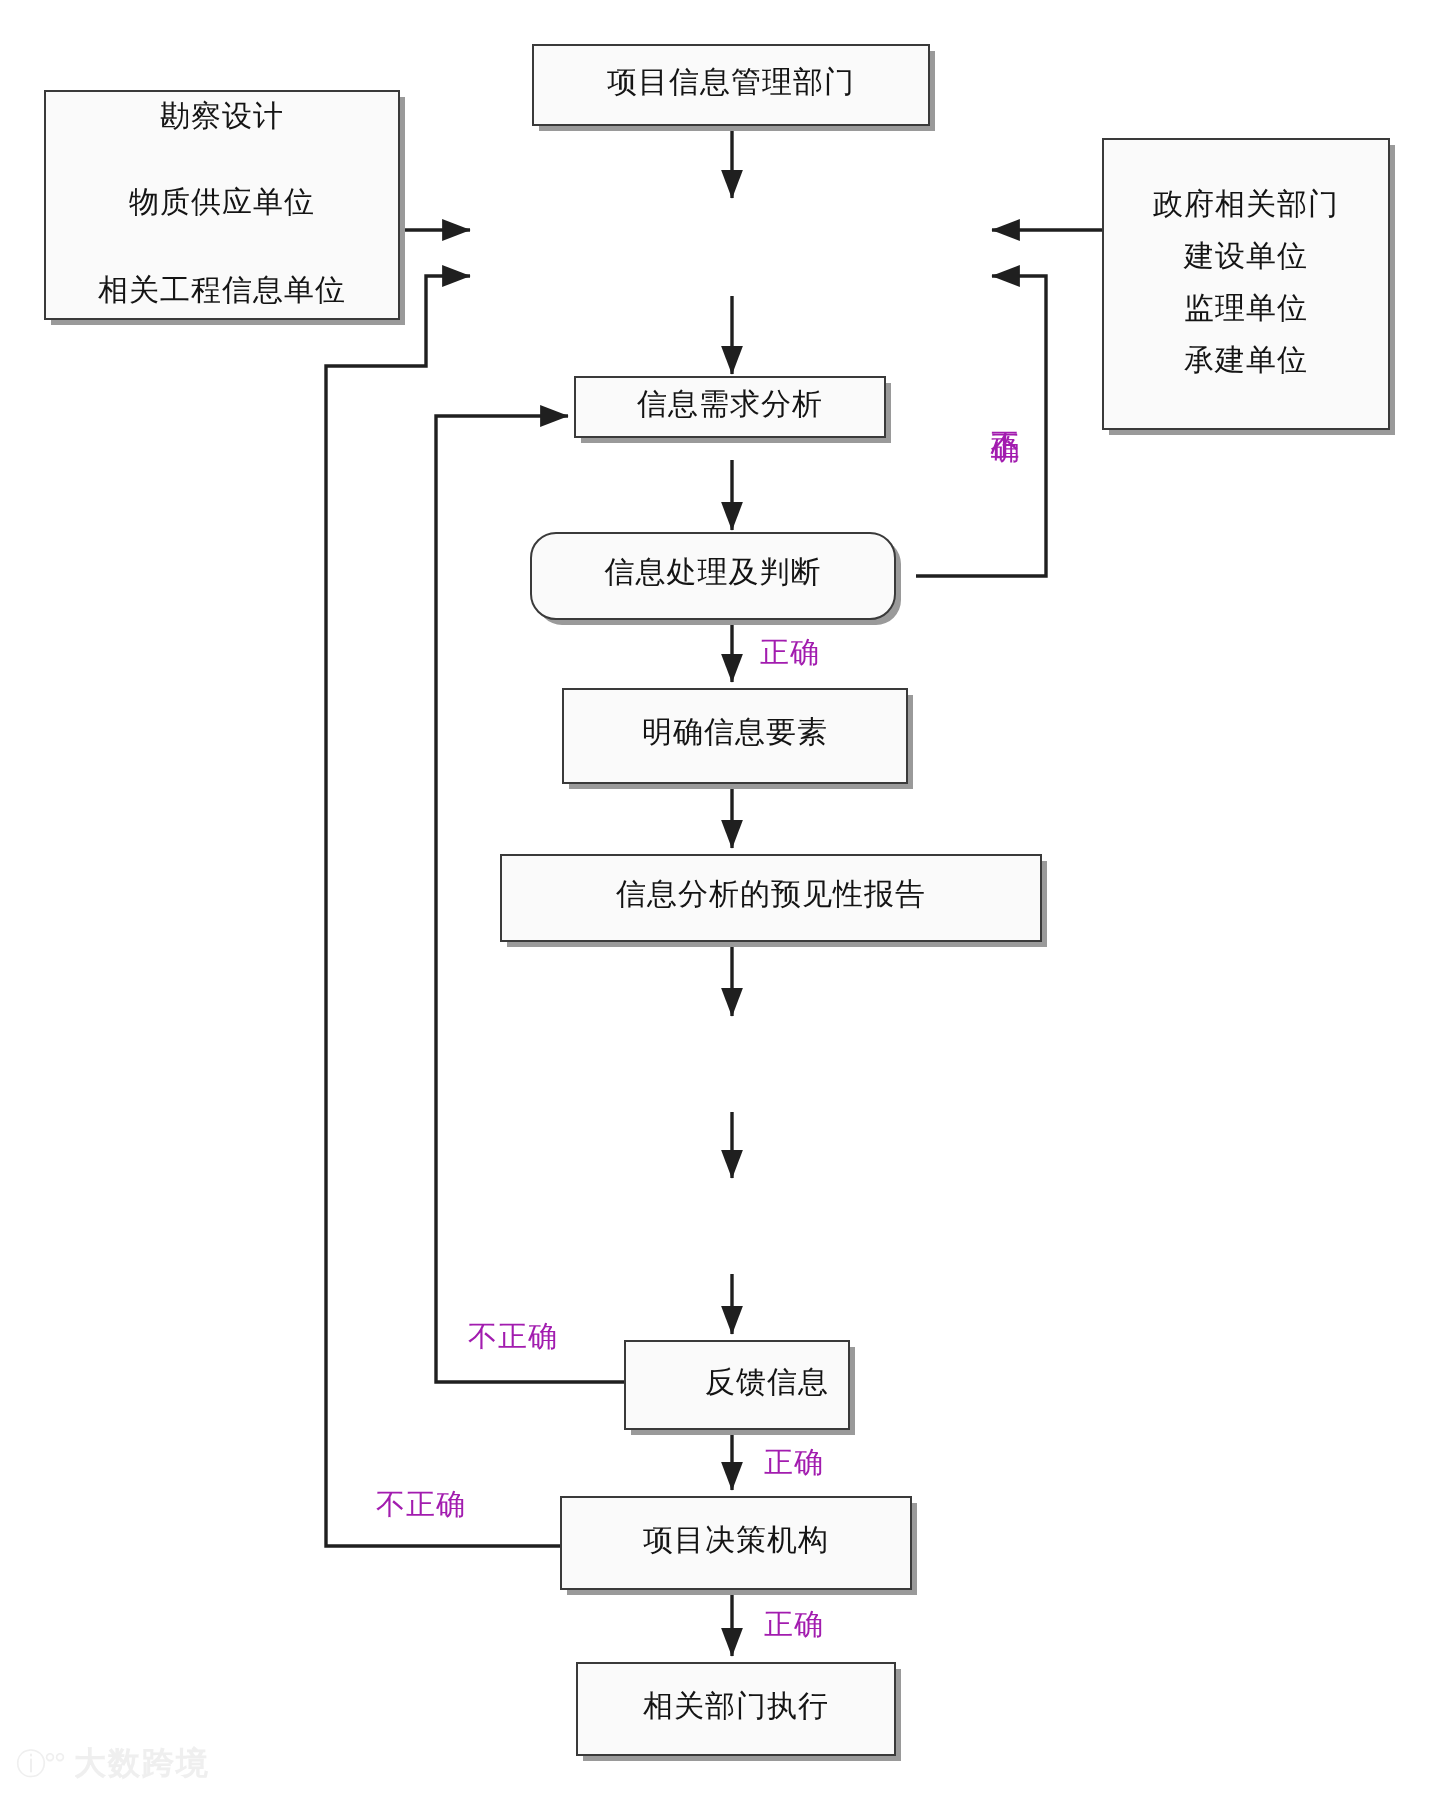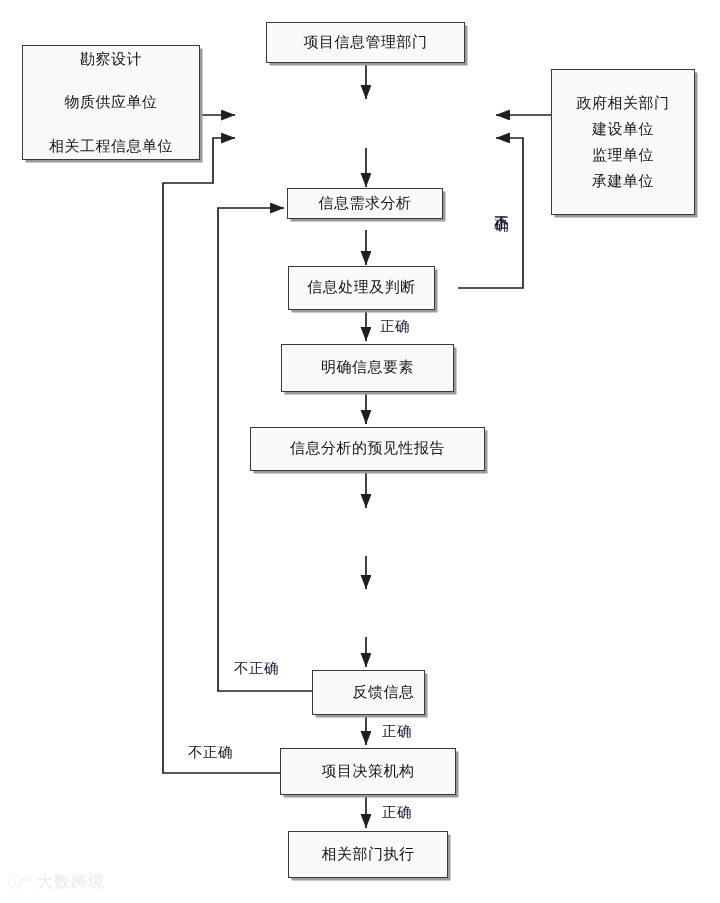--- a/index.html
+++ b/index.html
@@ -48,21 +48,21 @@
     display: block;
     white-space: nowrap;
   }
   .node.multi {
     line-height: 1.75;
   }
   .elabel {
     position: absolute;
     font-size: 14.5px;
     letter-spacing: 0.5px;
-    color: #0f172a;
+    color: #a21caf;
     white-space: nowrap;
     z-index: 3;
     background: transparent;
   }
   .elabel.vert {
     writing-mode: vertical-rl;
     text-orientation: upright;
     letter-spacing: 1px;
     line-height: 1;
   }
@@ -151,29 +151,29 @@
     <span class="line">建设单位</span>
     <span class="line">监理单位</span>
     <span class="line">承建单位</span>
   </div>
 
 
   <div class="node" style="left:287px; top:188px; width:156px; height:31px;">
     <span class="line">信息需求分析</span>
   </div>
 
-  <div class="node" style="left:288px; top:266px; width:147px; height:44px;">
+  <div class="node" style="left:265px; top:266px; width:183px; height:44px;border-radius:13px;">
     <span class="line">信息处理及判断</span>
   </div>
 
   <div class="node" style="left:281px; top:344px; width:173px; height:48px;">
     <span class="line">明确信息要素</span>
   </div>
 
-  <div class="node" style="left:250px; top:427px; width:235px; height:44px;">
+  <div class="node" style="left:250px; top:427px; width:271px; height:44px;">
     <span class="line">信息分析的预见性报告</span>
   </div>
 
 
 
   <div class="node" style="left:312px; top:670px; width:113px; height:45px;padding-left:30px;">
     <span class="line">反馈信息</span>
   </div>
 
   <div class="node" style="left:280px; top:748px; width:176px; height:47px;">

